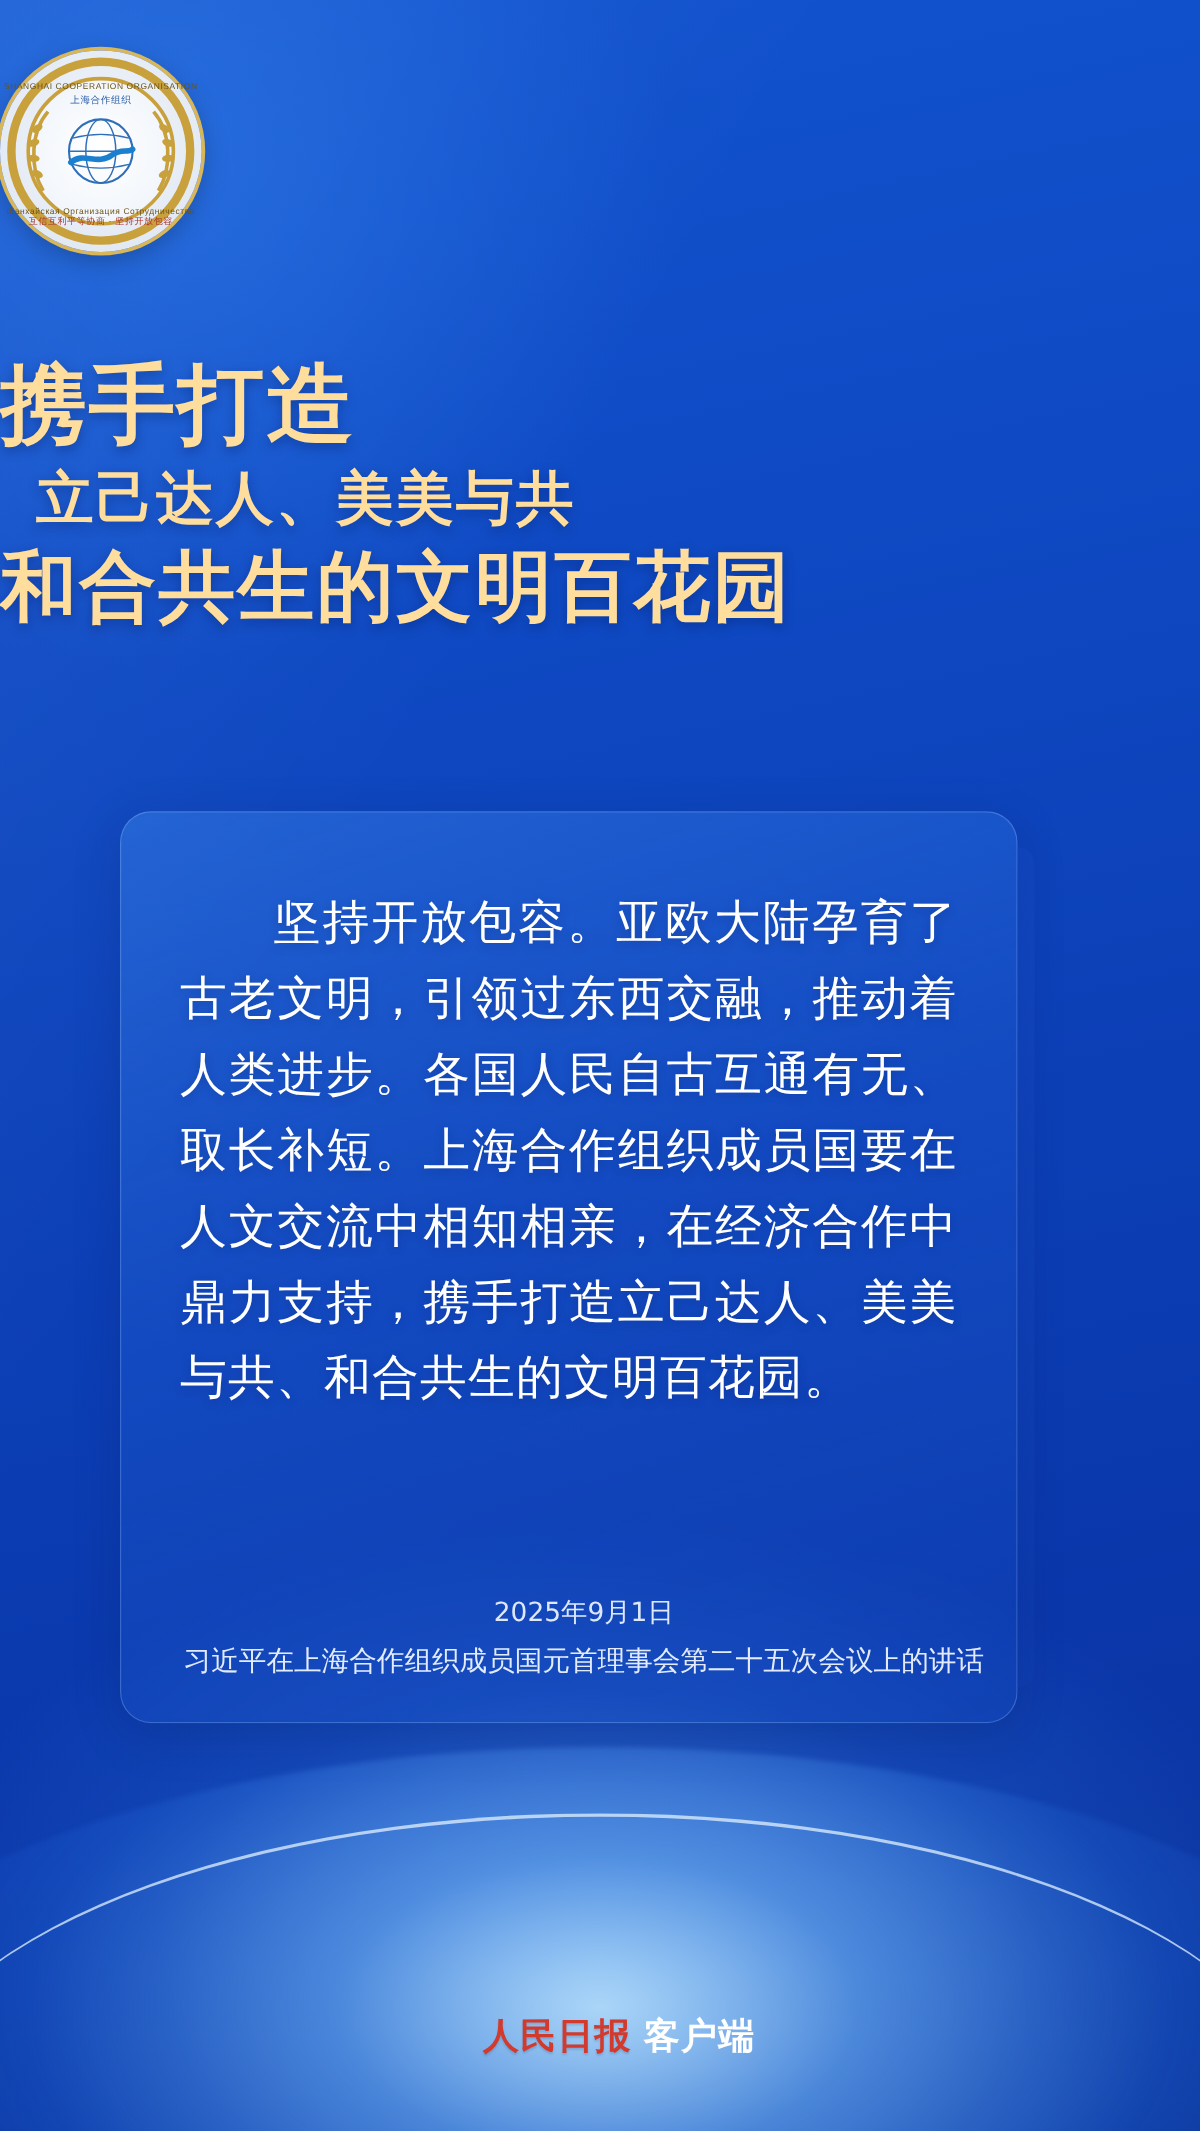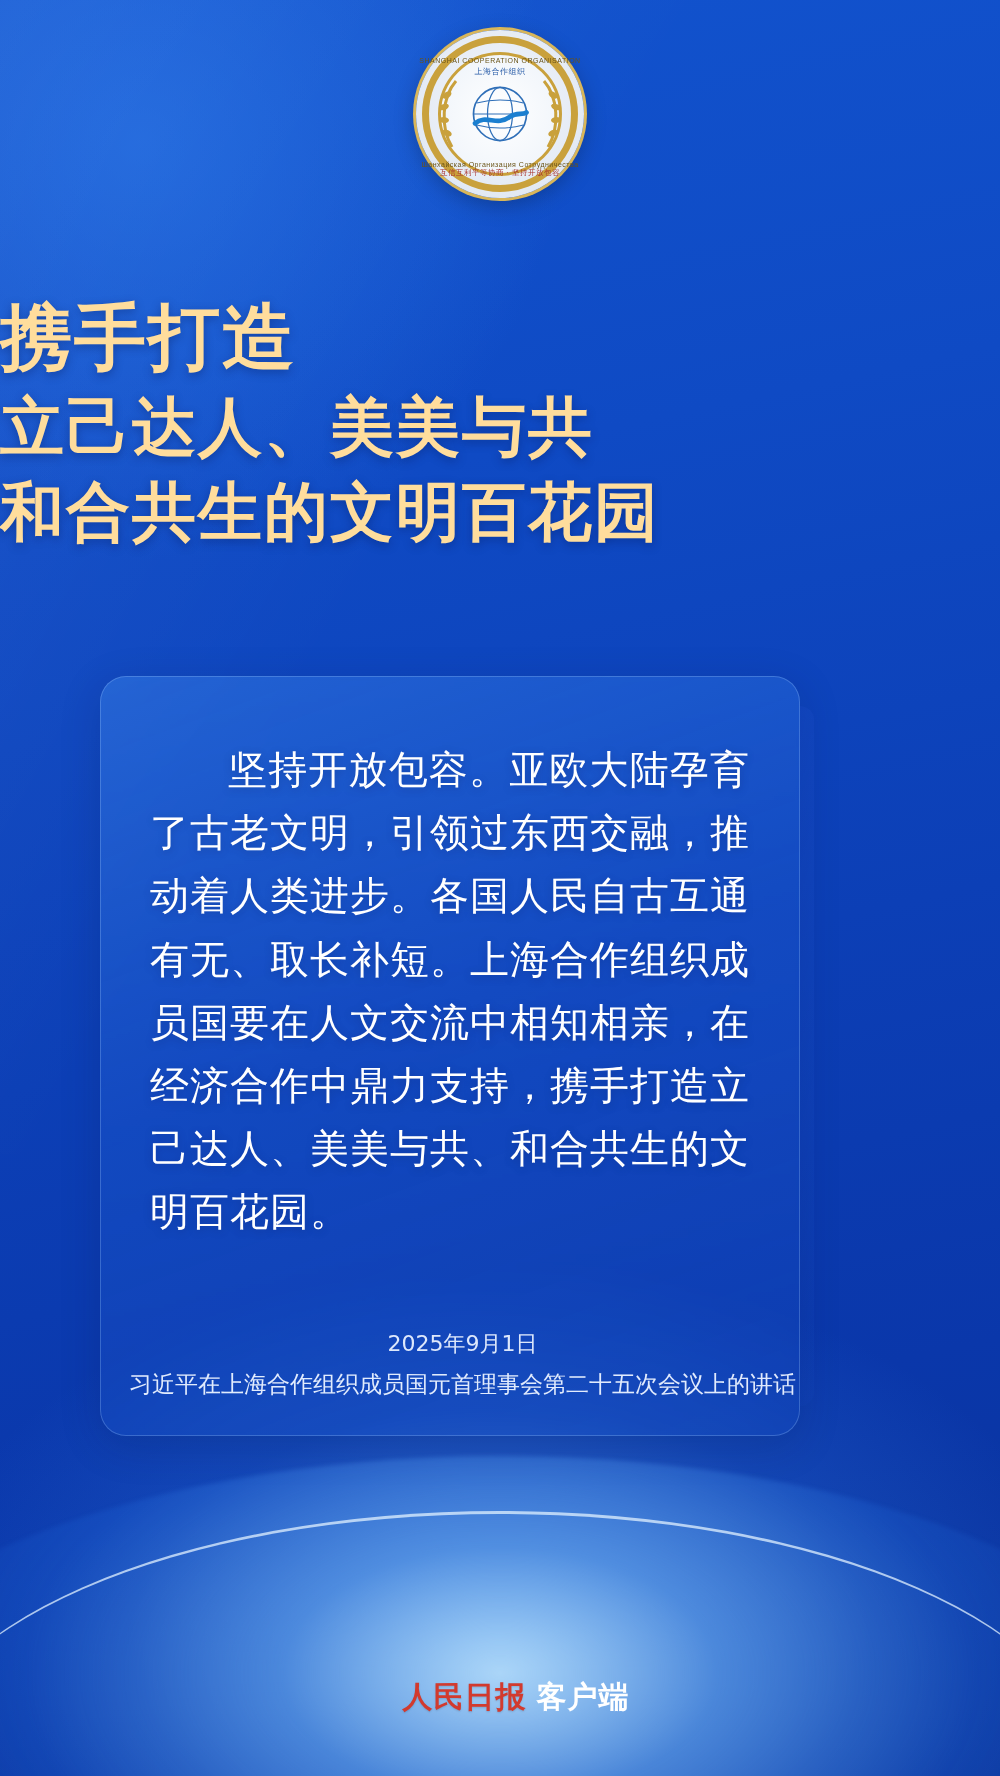--- a/index.html
+++ b/index.html
@@ -29,25 +29,25 @@
     left: -10%;
     top: -5%;
     width: 120%;
     height: 70%;
     background: linear-gradient(120deg, rgba(255,255,255,0.07) 0%, rgba(255,255,255,0.0) 45%);
     pointer-events: none;
   }
   
   .emblem-wrap {
     position: absolute;
-    top: 30px;
+    top: 42px;
     left: 0;
     width: 100%;
     display: flex;
-    justify-content: center;
+    justify-content: flex-start;
   }
   .emblem {
     position: relative;
     width: 168px;
     height: 168px;
     border-radius: 50%;
     background: radial-gradient(circle at 50% 45%, #f3f6fb 0%, #e6ecf5 60%, #d8e2f0 100%);
     box-shadow: 0 0 0 3px #d8b65a, 0 6px 22px rgba(0,0,0,0.28);
     display: flex;
     align-items: center;
@@ -106,34 +106,35 @@
     left: 0;
     width: 100%;
     color: #ffdd9c;
     font-family: "DejaVu Sans", "Liberation Sans", sans-serif;
     font-weight: bold;
     line-height: 1.32;
     letter-spacing: 2px;
     text-shadow: 0 3px 10px rgba(0,20,80,0.35);
   }
   .headline .l1 { font-size: 72px; }
-  .headline .l2 { font-size: 64px; }
+  .headline .l2 { font-size: 48px; padding-left: 30px; }
   .headline .l3 { font-size: 64px; }
 
   
   .card {
     position: absolute;
     left: 100px;
     top: 676px;
     width: 700px;
     height: 760px;
     border-radius: 26px;
     background: linear-gradient(160deg, rgba(80,160,255,0.30) 0%, rgba(50,120,240,0.20) 45%, rgba(30,90,215,0.14) 100%);
     box-shadow: inset 0 0 0 1px rgba(160,205,255,0.28), 0 10px 40px rgba(0,20,70,0.18);
     backdrop-filter: blur(2px);
+    padding-left: 48px;
   }
   .card::after {
     content: "";
     position: absolute;
     right: -14px;
     top: 30px;
     bottom: 30px;
     width: 14px;
     border-radius: 0 14px 14px 0;
     background: linear-gradient(180deg, rgba(20,70,190,0.55), rgba(20,70,190,0.15));

